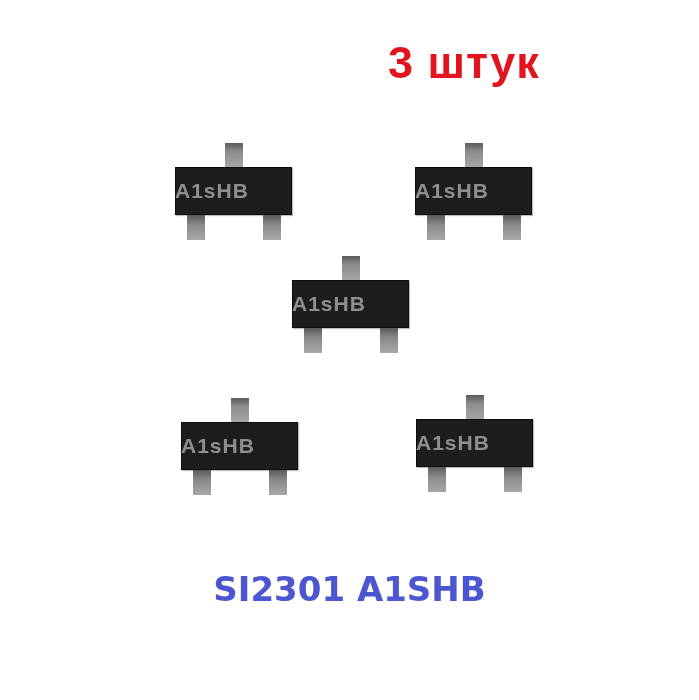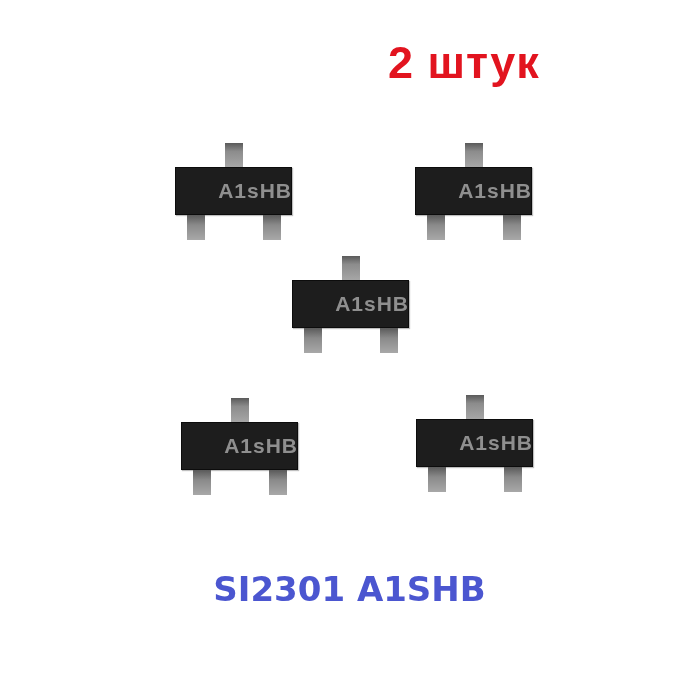--- a/index.html
+++ b/index.html
@@ -5,27 +5,27 @@
   html, body { margin:0; padding:0; }
   body { width:699px; height:700px; background:#ffffff; position:relative; overflow:hidden; font-family:"Liberation Sans", sans-serif; }
   .qty { position:absolute; left:388px; top:38px; font-family:"Liberation Sans", sans-serif; font-weight:bold; font-size:45px; line-height:50px; color:#e2141f; letter-spacing:1px; }
   .title { position:absolute; left:0; width:699px; top:558px; text-align:center; font-family:"DejaVu Sans", sans-serif; font-weight:bold; font-size:34px; line-height:62px; color:#4b56d0; letter-spacing:0px; }
   .chip { position:absolute; width:118px; height:98px; }
   .pin { position:absolute; width:18px; background:linear-gradient(to bottom,#5a5a5a 0%,#8c8c8c 35%,#a6a6a6 100%); }
   .pin.bottom { background:linear-gradient(to bottom,#5a5a5a 0%,#8a8a8a 40%,#a8a8a8 100%); }
   .pin.top { left:50px; top:0; height:24px; }
   .pin.bl { left:12px; top:72px; height:25px; }
   .pin.br { left:88px; top:72px; height:25px; }
-  .body { position:absolute; left:0; top:24px; width:117px; height:48px; background:#1d1d1d; box-shadow:inset 0 0 0 1px #0c0c0c, 1px 1px 1px rgba(0,0,0,0.25); display:flex; align-items:center; justify-content:flex-end; }
+  .body { position:absolute; left:0; top:24px; width:117px; height:48px; background:#1d1d1d; box-shadow:inset 0 0 0 1px #0c0c0c, 1px 1px 1px rgba(0,0,0,0.25); display:flex; align-items:center; justify-content:flex-start; }
   .marking { font-family:"Liberation Sans", sans-serif; font-weight:bold; font-size:21px; color:#8f8f8f; letter-spacing:1px; }
 </style>
 </head>
 <body>
 
-<div class="qty">2 штук</div>
+<div class="qty">3 штук</div>
 
 <div class="chip" style="left:175px; top:143px;">
   <div class="pin top"></div>
   <div class="body">
     <span class="marking">A1sHB</span>
   </div>
   <div class="pin bottom bl"></div>
   <div class="pin bottom br"></div>
 </div>
 

